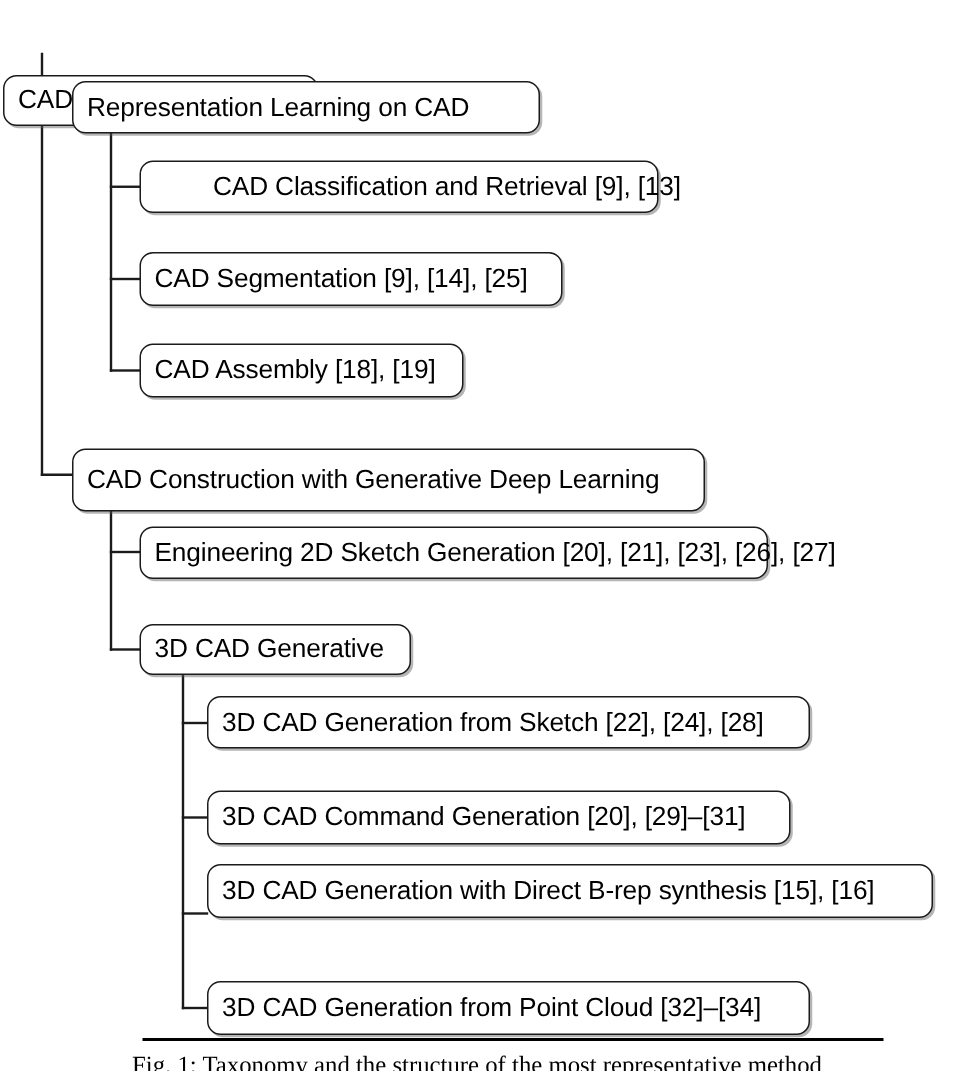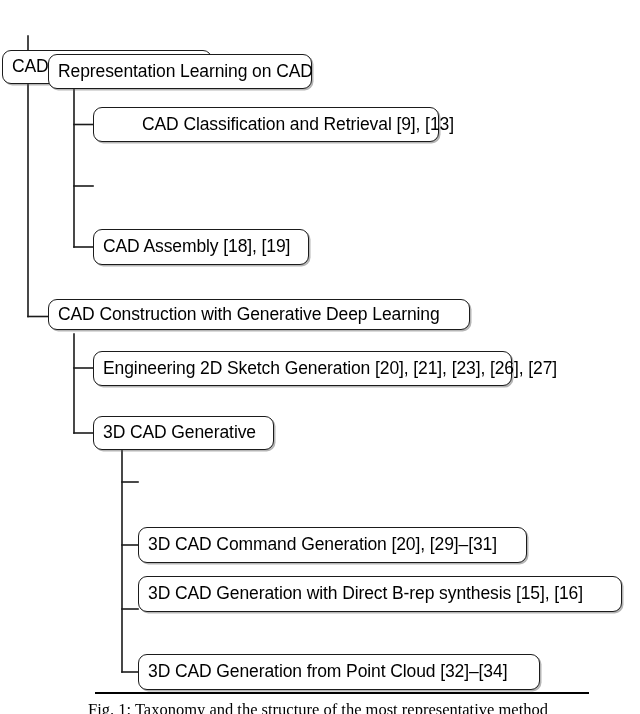--- a/index.html
+++ b/index.html
@@ -102,45 +102,51 @@
       <path d="M122,545 L138,545"></path>
       <path d="M122,609 L138,609"></path>
       <path d="M122,672 L138,672"></path>
     </g>
   </svg>
 
   <div class="node-box level-1" style="left:2px; top:2px; width:210px; height:34px;margin-top:48px;">
     <span class="node-label">CAD analysis with GDL</span>
   </div>
 
-  <div class="node-box level-2" style="left:48px; top:54px; width:264px; height:35px;text-align:center;">
+  <div class="node-box level-2" style="left:48px; top:54px; width:312px; height:35px;text-align:center;">
     <span class="node-label">Representation Learning on CAD</span>
   </div>
 
   <div class="node-box level-3" style="left:93px; top:107px; width:346px; height:35px;padding-left:48px;">
     <span class="node-label">CAD Classification and Retrieval [9], [13]</span>
   </div>
 
+  <div class="node-box level-3" style="left:93px; top:168px; width:282px; height:36px;">
+    <span class="node-label">CAD Segmentation [9], [14], [25]</span>
+  </div>
 
   <div class="node-box level-3" style="left:93px; top:229px; width:216px; height:36px;text-align:right;">
     <span class="node-label">CAD Assembly [18], [19]</span>
   </div>
 
-  <div class="node-box level-2" style="left:48px; top:299px; width:422px; height:31px;">
+  <div class="node-box level-2" style="left:48px; top:299px; width:422px; height:42px;">
     <span class="node-label">CAD Construction with Generative Deep Learning</span>
   </div>
 
   <div class="node-box level-3" style="left:93px; top:351px; width:419px; height:35px;">
     <span class="node-label">Engineering 2D Sketch Generation [20], [21], [23], [26], [27]</span>
   </div>
 
   <div class="node-box level-3" style="left:93px; top:416px; width:181px; height:34px;">
     <span class="node-label">3D CAD Generative</span>
   </div>
 
+  <div class="node-box level-4" style="left:138px; top:464px; width:402px; height:35px;">
+    <span class="node-label">3D CAD Generation from Sketch [22], [24], [28]</span>
+  </div>
 
   <div class="node-box level-4" style="left:138px; top:527px; width:389px; height:36px;">
     <span class="node-label">3D CAD Command Generation [20], [29]–[31]</span>
   </div>
 
   <div class="node-box level-4" style="left:138px; top:576px; width:484px; height:36px;">
     <span class="node-label">3D CAD Generation with Direct B-rep synthesis [15], [16]</span>
   </div>
 
   <div class="node-box level-4" style="left:138px; top:654px; width:402px; height:36px;">

